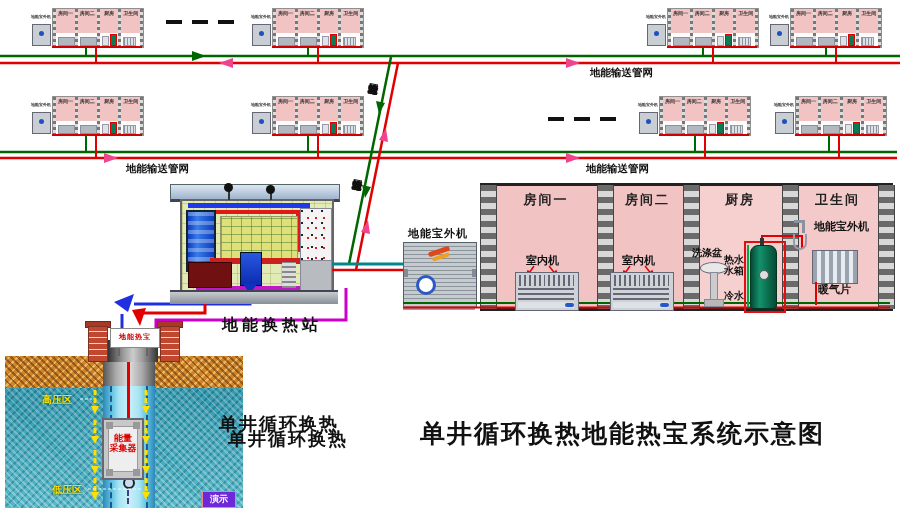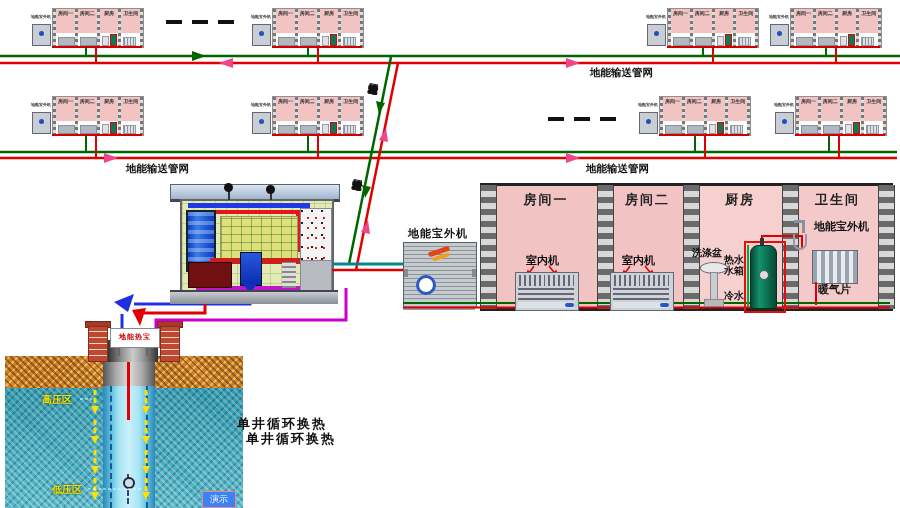--- a/index.html
+++ b/index.html
@@ -437,20 +437,21 @@
   <div class="abs" style="left:210px;top:258px;width:92px;height:6px;z-index:6;background:#cc2020"></div>
   <div class="abs" style="left:188px;top:262px;width:42px;height:24px;z-index:7;background:#701010;border:1px solid #300"></div>
   <div class="abs" style="left:240px;top:252px;width:20px;height:32px;z-index:7;background:linear-gradient(#2858e0,#0a2cb0);border:1px solid #012"></div>
   <div class="abs" style="left:243px;top:284px;width:0;height:0;z-index:7;border-left:7px solid transparent;border-right:7px solid transparent;border-top:10px solid #1030c0"></div>
   <div class="abs" style="left:196px;top:286px;width:120px;height:4px;z-index:6;background:#c018c8"></div>
   <div class="abs" style="left:282px;top:262px;width:14px;height:26px;z-index:6;background:repeating-linear-gradient(0deg,#888 0 2px,#ddd 2px 5px)"></div>
   <div class="abs" style="left:300px;top:208px;width:30px;height:52px;z-index:7;background:#f4f4f4;border:1px solid #889;
        background-image:radial-gradient(#d02020 1px,transparent 1.3px),radial-gradient(#222 1px,transparent 1.3px);background-size:8px 10px,10px 12px;background-position:3px 4px,6px 8px"></div>
   <div class="abs" style="left:300px;top:260px;width:30px;height:32px;z-index:7;background:#b8bcc0;border:1px solid #889"></div>
   <div class="abs" style="left:170px;top:290px;width:168px;height:12px;z-index:7;background:linear-gradient(#c8ccd0,#888f96);border-top:2px solid #445"></div>
+  <div class="lbl" style="left:222px;top:315px;font-size:16px;letter-spacing:4px">地能换热站</div>
 
   <div class="abs" style="left:403px;top:242px;width:72px;height:64px;z-index:4;background:#c6cbd0;border:1px solid #56606a;
        background-image:repeating-linear-gradient(0deg,rgba(90,100,110,.55) 0 1px,transparent 1px 4px)">
     <div class="abs" style="left:24px;top:6px;width:22px;height:5px;background:#e04818;transform:rotate(-18deg);border-radius:2px"></div>
     <div class="abs" style="left:28px;top:12px;width:18px;height:4px;background:#f0a020;transform:rotate(-18deg);border-radius:2px"></div>
     <div class="abs" style="left:12px;top:32px;width:14px;height:14px;border-radius:50%;border:3px solid #2a58c8;background:#fff"></div>
     <div class="abs" style="left:0;top:26px;width:4px;height:8px;background:#889"></div>
     <div class="abs" style="right:0;top:26px;width:4px;height:8px;background:#889"></div>
   </div>
   <div class="abs" style="left:403px;top:306px;width:72px;height:4px;z-index:4;background:#98a0a8"></div>
@@ -537,25 +538,37 @@
     <div class="abs" style="left:0;top:0;width:52px;height:30px;background:linear-gradient(90deg,#555,#aaa 25%,#ddd 50%,#aaa 75%,#555)"></div>
     <div class="abs" style="left:0;top:30px;width:52px;height:122px;
          background:linear-gradient(90deg,#2e86b8 0,#5cc0e0 8px,#a8e4f4 16px,#c8f0fa 26px,#a8e4f4 36px,#5cc0e0 44px,#2e86b8 52px)"></div>
     <div class="abs" style="left:7px;top:30px;height:122px;border-left:2px dashed #1a5a90"></div>
     <div class="abs" style="left:43px;top:30px;height:122px;border-left:2px dashed #1a5a90"></div>
     <div class="abs" style="left:24px;top:4px;width:3px;height:60px;background:#e00000"></div>
     <div class="abs" style="left:24px;top:118px;height:30px;border-left:2px dashed #404080"></div>
     <div class="abs" style="left:20px;top:121px;width:8px;height:8px;border:2px solid #223;border-radius:50%;background:#cde"></div>
   </div>
 
+  <div class="abs" style="left:102px;top:418px;width:38px;height:58px;z-index:4;background:#c8c8c8;border:2px solid #667">
+    <div class="abs" style="left:4px;top:6px;width:28px;height:44px;background:#eee;border:1px solid #999"></div>
+    <div class="abs" style="left:2px;top:2px;width:7px;height:7px;background:#999"></div>
+    <div class="abs" style="right:2px;top:2px;width:7px;height:7px;background:#999"></div>
+    <div class="abs" style="left:2px;bottom:2px;width:7px;height:7px;background:#999"></div>
+    <div class="abs" style="right:2px;bottom:2px;width:7px;height:7px;background:#999"></div>
+    <div class="abs" style="left:0;top:13px;width:100%;text-align:center;font-size:9px;line-height:10px;font-weight:bold;color:#dd0000">
+      <span style="display:block">能量</span>
+      <span style="display:block">采集器</span>
+    </div>
+  </div>
 
   <div class="yellowtxt" style="left:42px;top:393px">高压区</div>
   <div class="yellowtxt" style="left:52px;top:483px">低压区</div>
-  <div class="abs" style="left:202px;top:491px;width:32px;height:15px;z-index:7;background:#3b82f6;border:1px solid #ee8888;
-       color:#fff;font-size:9px;line-height:15px;text-align:center;font-weight:normal">演示</div>
-
-  <div class="lbl" style="left:237px;top:416px;font-size:13px;letter-spacing:2px;line-height:15px">
+  <div class="abs" style="left:202px;top:491px;width:32px;height:15px;z-index:7;background:#6d28d9;border:1px solid #ee8888;
+       color:#fff;font-size:9px;line-height:15px;text-align:center;font-weight:bold">演示</div>
+
+  <div class="lbl" style="left:219px;top:416px;font-size:18px;letter-spacing:2px;line-height:15px">
     <span style="display:block">单井循环换热</span>
     <span style="display:block;padding-left:9px">单井循环换热</span>
   </div>
 
+  <div class="lbl" style="left:420px;top:417px;font-size:25px;letter-spacing:2px;color:#111">单井循环换热地能热宝系统示意图</div>
 
 </div>
 
 </body></html>

